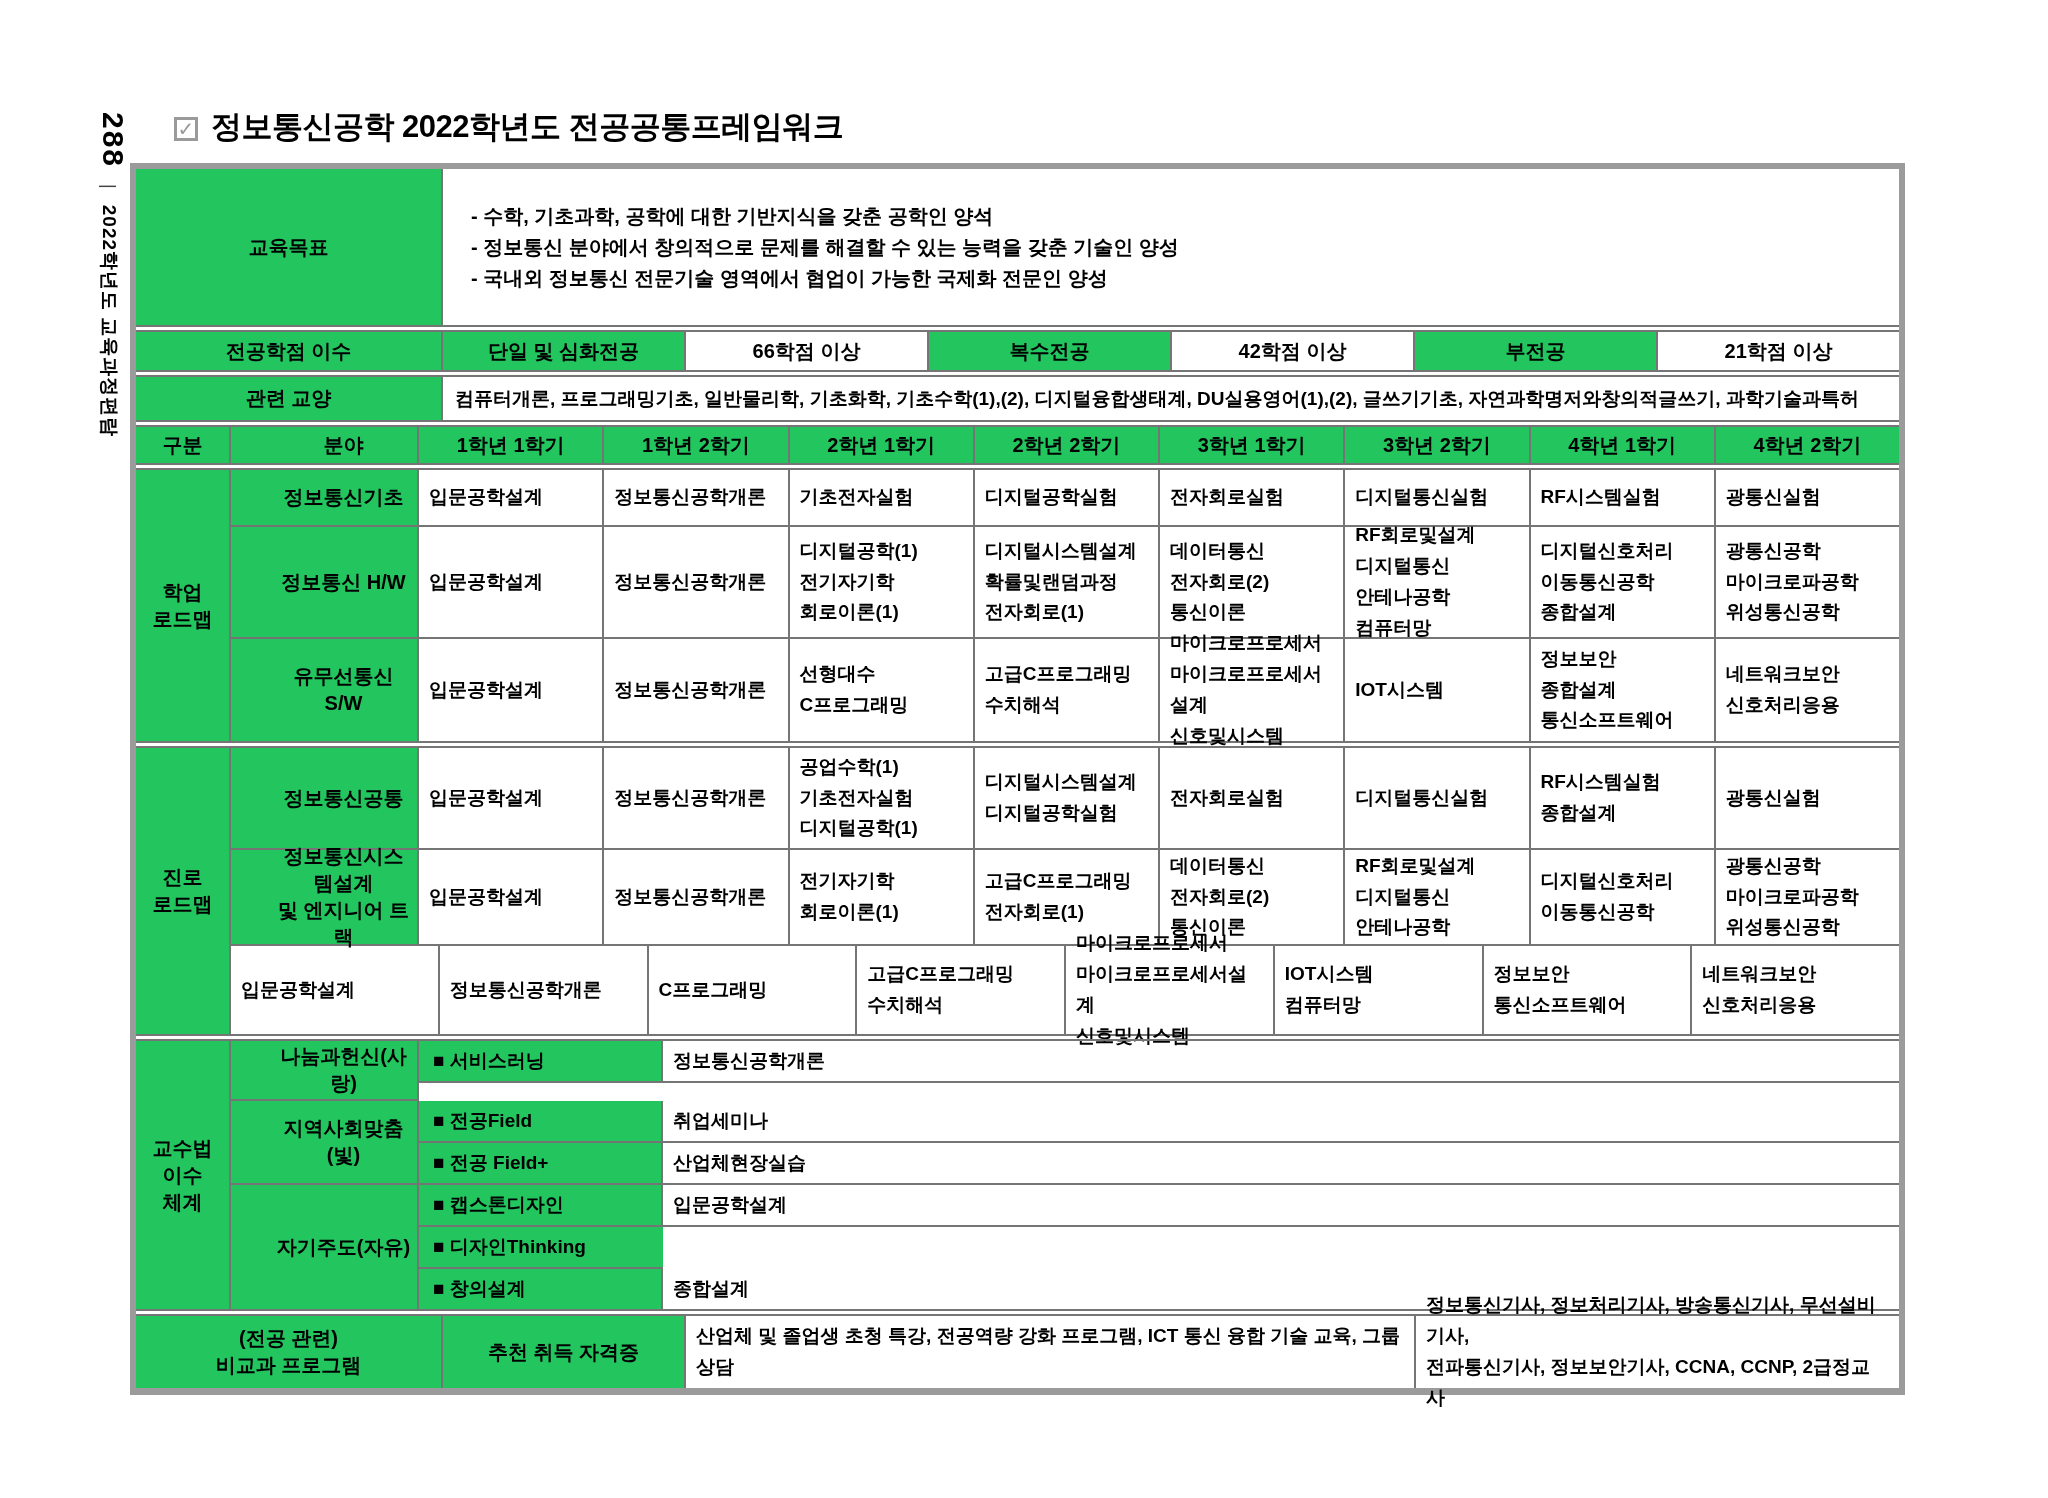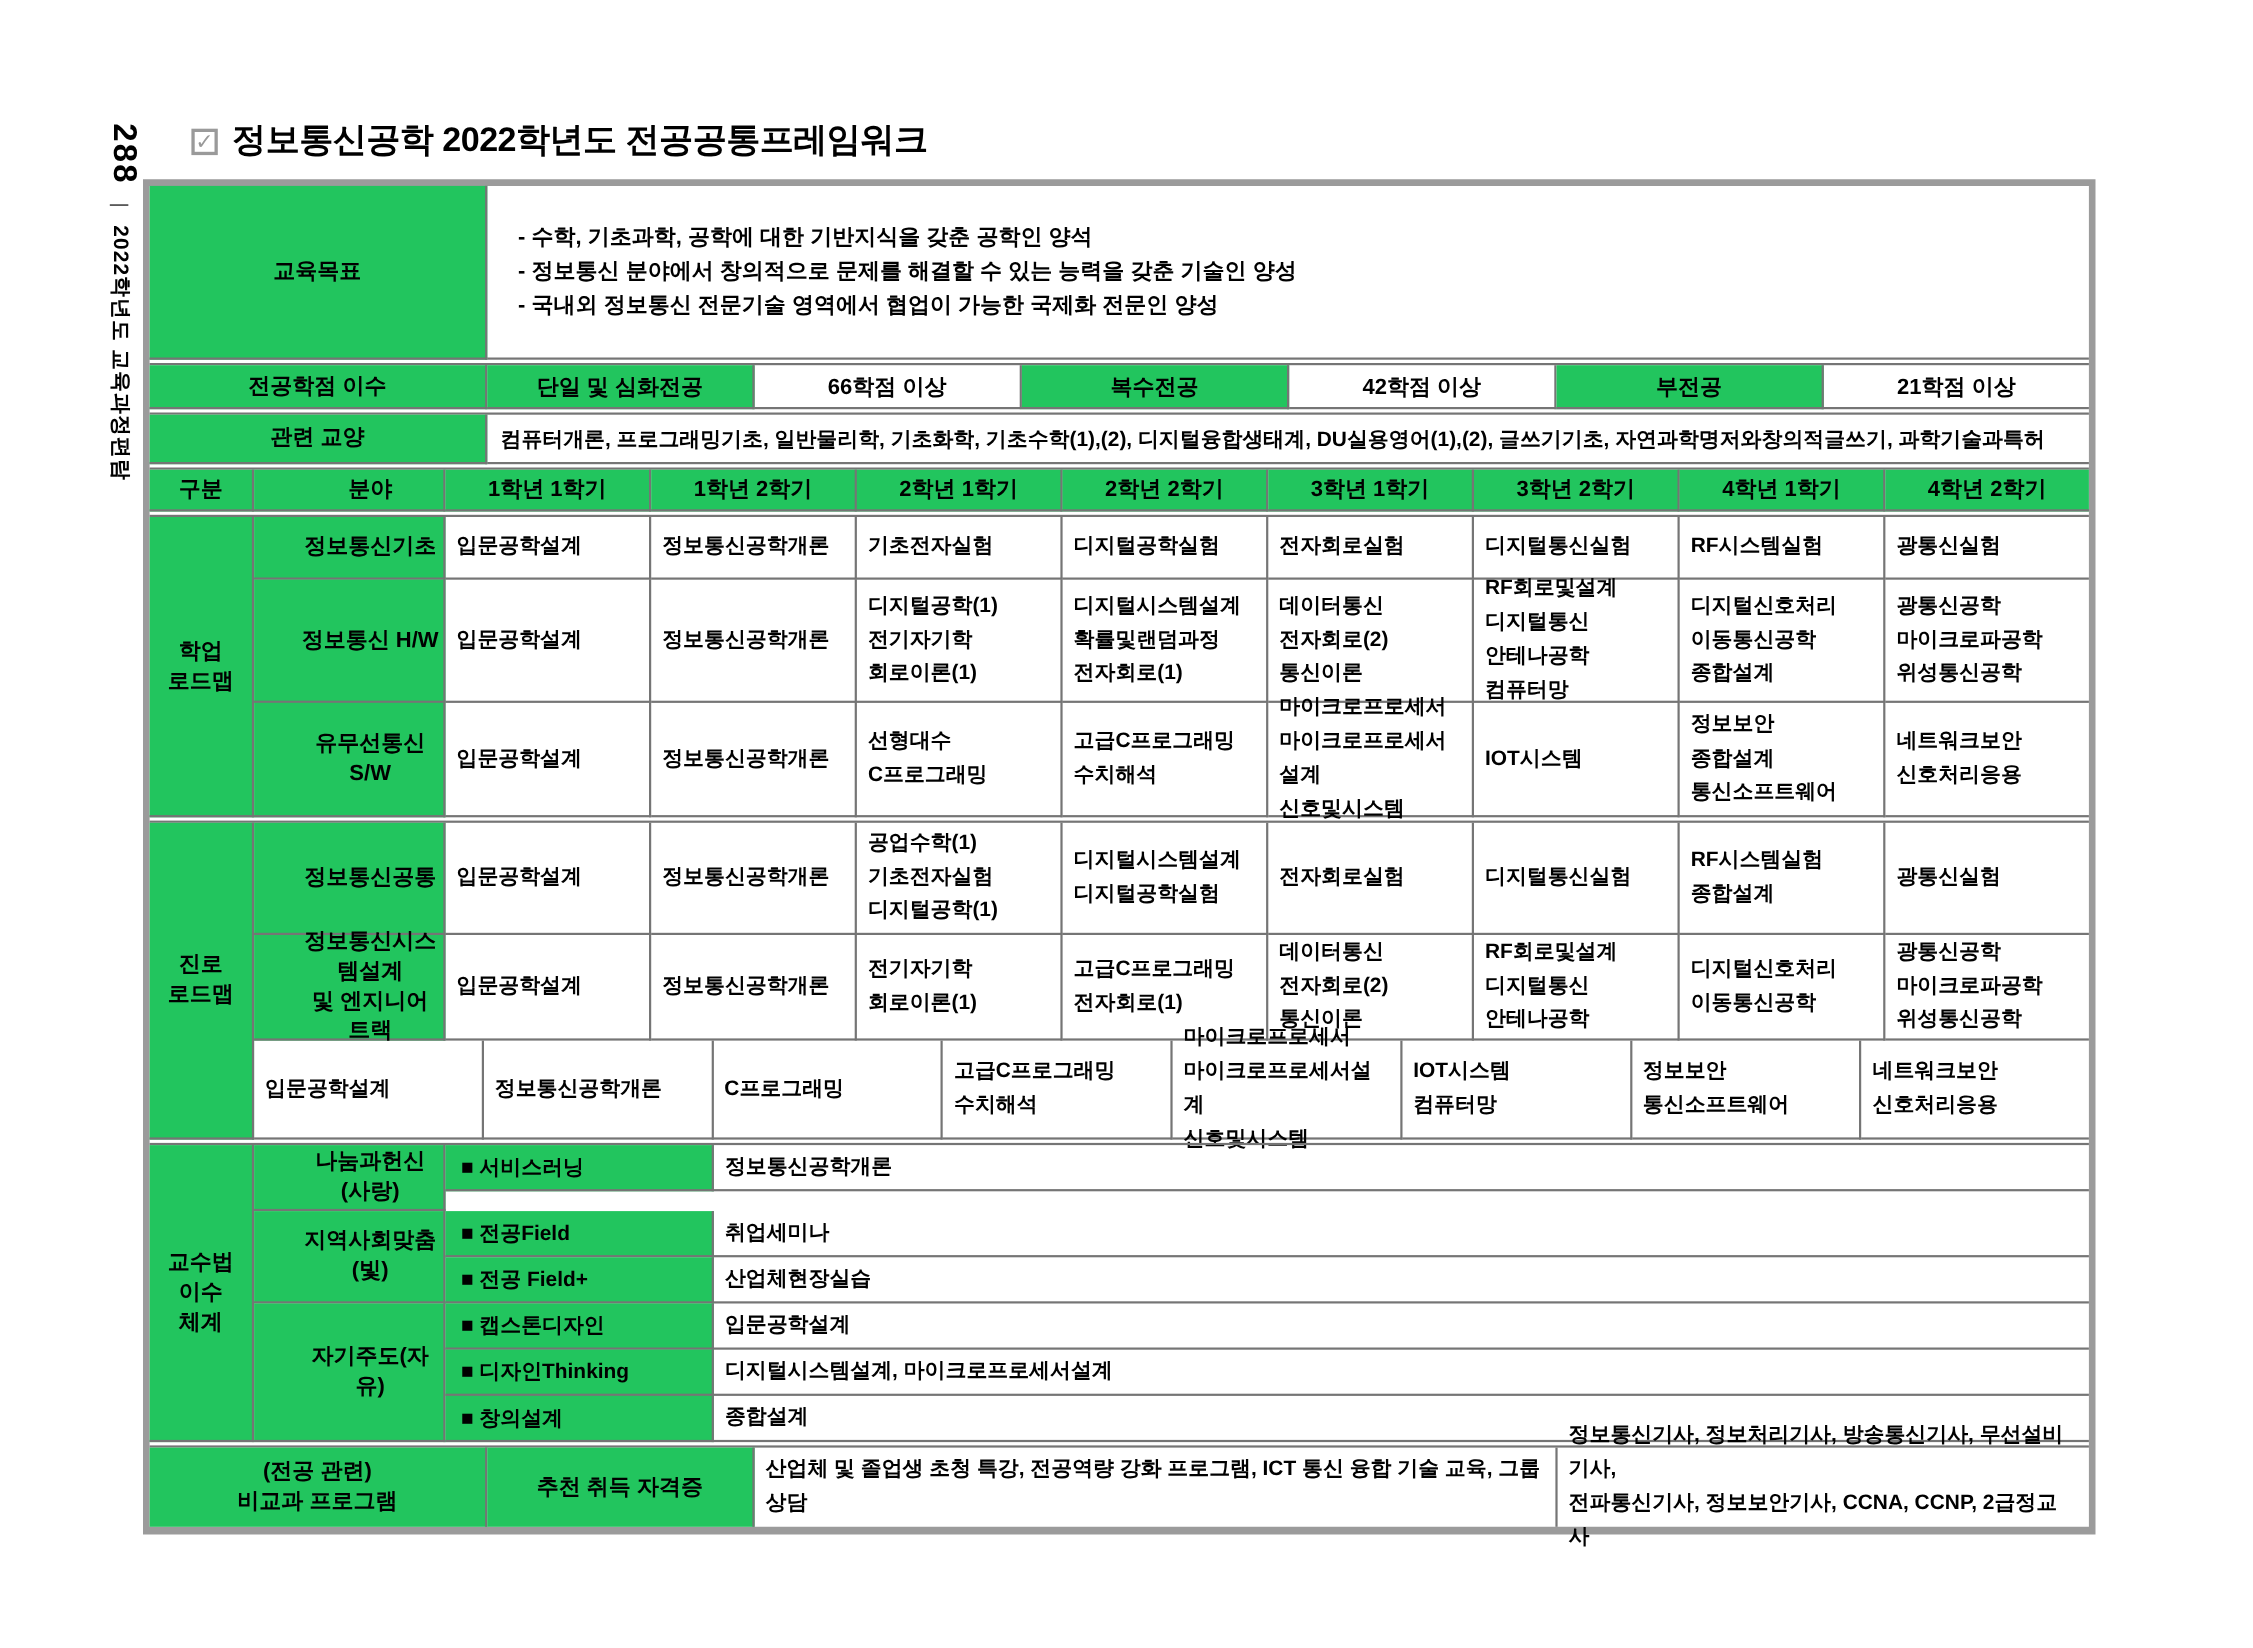--- a/index.html
+++ b/index.html
@@ -36,21 +36,21 @@
   .row > .cell:last-child, .band > .cell:last-child{border-right:none;}
   .tbl > .band:last-child .cell{border-bottom:none;}
   .gray{background:#22c55e;}
   .lblc{display:flex;align-items:center;justify-content:center;text-align:center;
         white-space:pre-line;line-height:1.35;font-size:20px;padding:2px 4px;}
   .course{display:flex;align-items:center;text-align:left;white-space:pre-line;
           padding:4px 10px;font-size:19px;line-height:1.62;}
   .hdr{font-size:20px;}
   
   .w-gb{width:95px;flex:none;}
-  .w-cat{width:174px;flex:none;padding-left:43px;}
+  .w-cat{width:188px;flex:none;padding-left:43px;}
   .w-lbl{width:307px;flex:none;}
   .w-m{width:244px;flex:none;}
   .w-prog{width:730px;flex:none;}
   .w-cert{width:243px;flex:none;}
   .sem{flex:1;}
   
   .h-goal{height:158px;}
   .h-credit{height:40px;}
   .h-lib{height:45px;}
   .h-hdr{height:38px;}
@@ -268,21 +268,20 @@
       </div>
       <div class="row">
         <div class="cell gray lblc w-cat">자기주도(자유)</div>
         <div class="col">
           <div class="row h-t">
             <div class="cell gray method w-m">■  캡스톤디자인</div>
             <div class="cell course sem">입문공학설계</div>
           </div>
           <div class="row h-t">
             <div class="cell gray method w-m">■  디자인Thinking</div>
-            <div class="cell course sem">디지털시스템설계, 마이크로프로세서설계</div>
           </div>
           <div class="row h-t">
             <div class="cell gray method w-m">■  창의설계</div>
             <div class="cell course sem">종합설계</div>
           </div>
         </div>
       </div>
     </div>
   </div>
 

